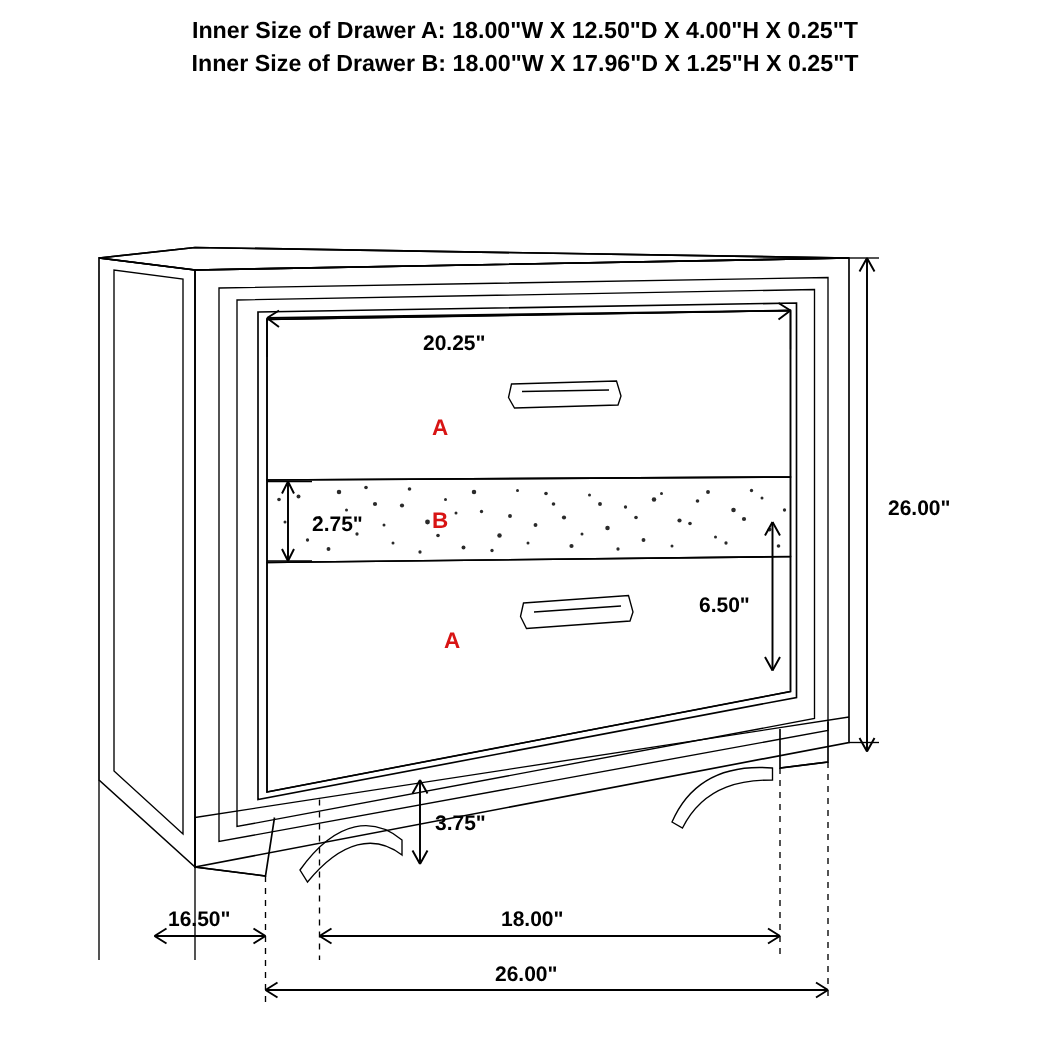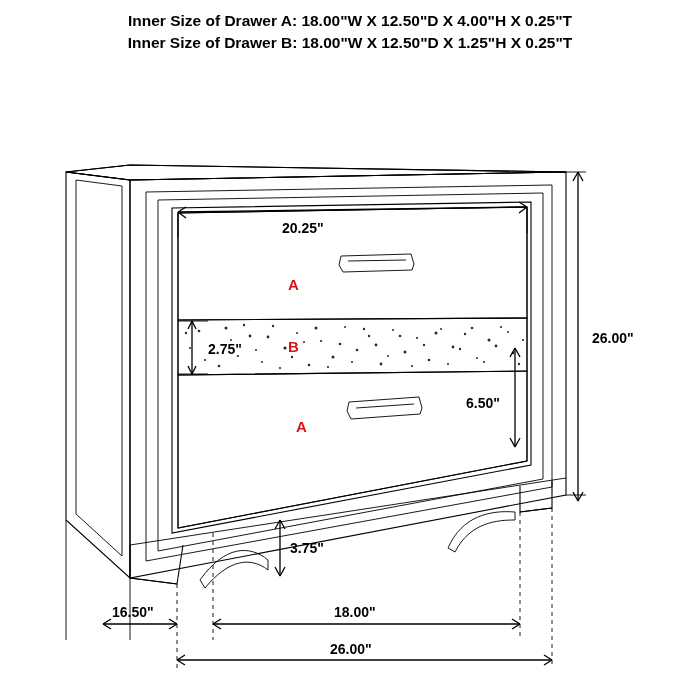--- a/index.html
+++ b/index.html
@@ -74,21 +74,21 @@
     fill: #2a2a2a;
   }
 </style>
 </head>
 <body>
 
 <div id="stage">
 
   <div class="header">
     <div>Inner Size of Drawer A: 18.00"W X 12.50"D X 4.00"H X 0.25"T</div>
-    <div>Inner Size of Drawer B: 18.00"W X 12.50"D X 1.25"H X 0.25"T</div>
+    <div>Inner Size of Drawer B: 18.00"W X 17.96"D X 1.25"H X 0.25"T</div>
   </div>
 
   <svg width="700" height="700" viewBox="0 0 700 700">
 
     <g>
 
       <path class="ln" d="M66,172 L130,165 L566,172 L566,172 L130,180 Z"></path>
       <path class="ln" d="M66,172 L130,165 L566,172"></path>
       <path class="ln" d="M66,172 L130,180 L566,172"></path>
 

